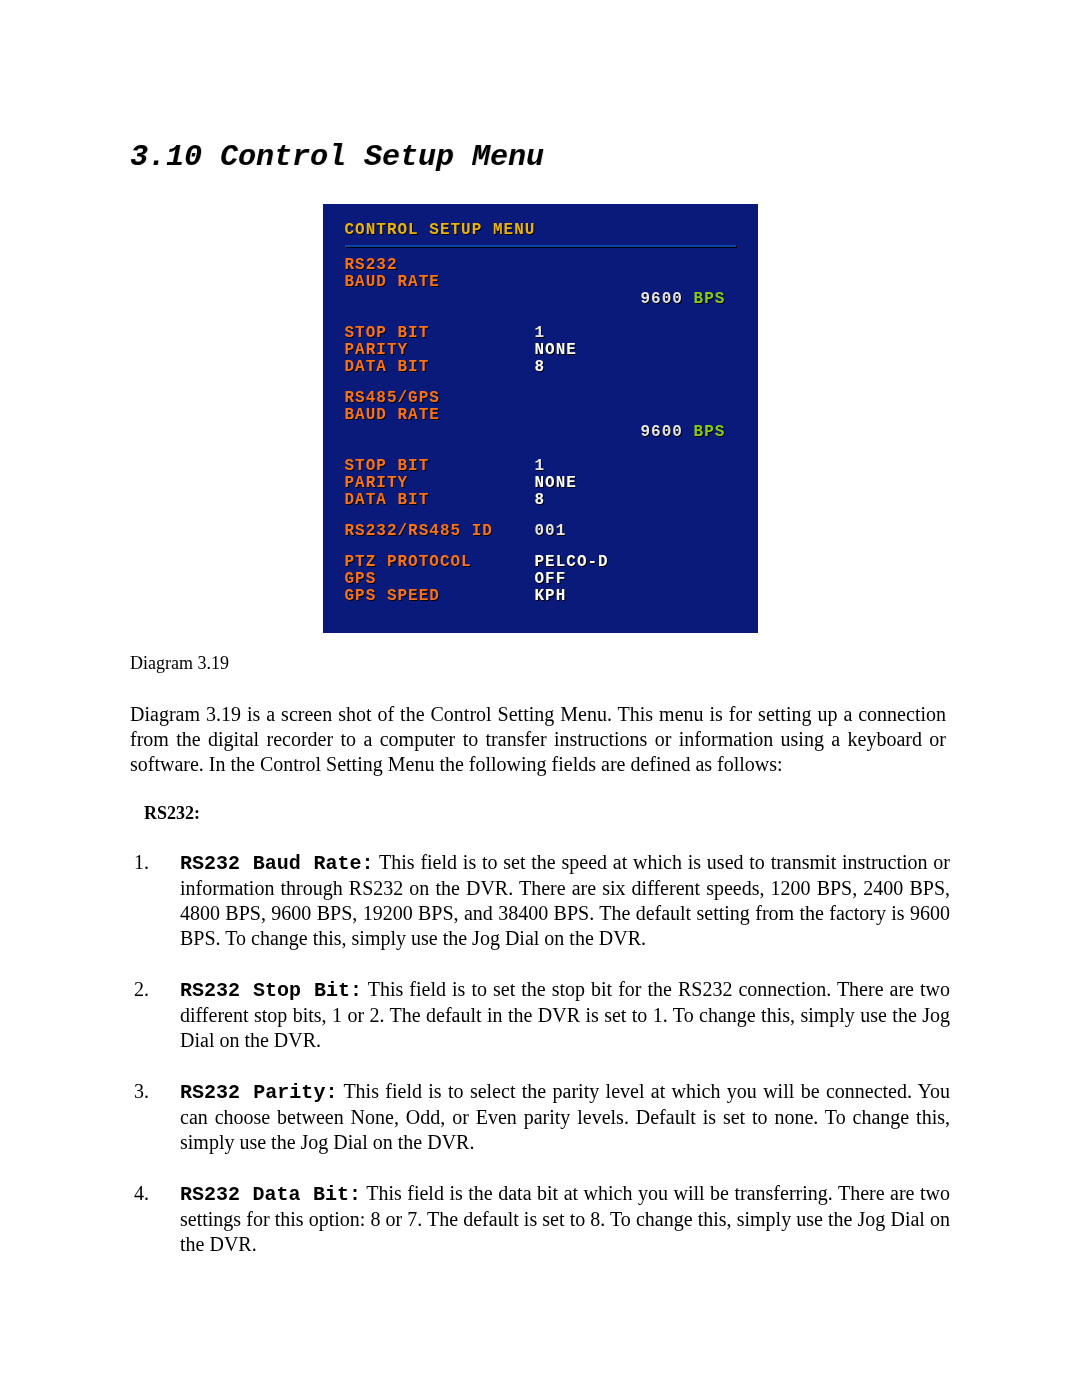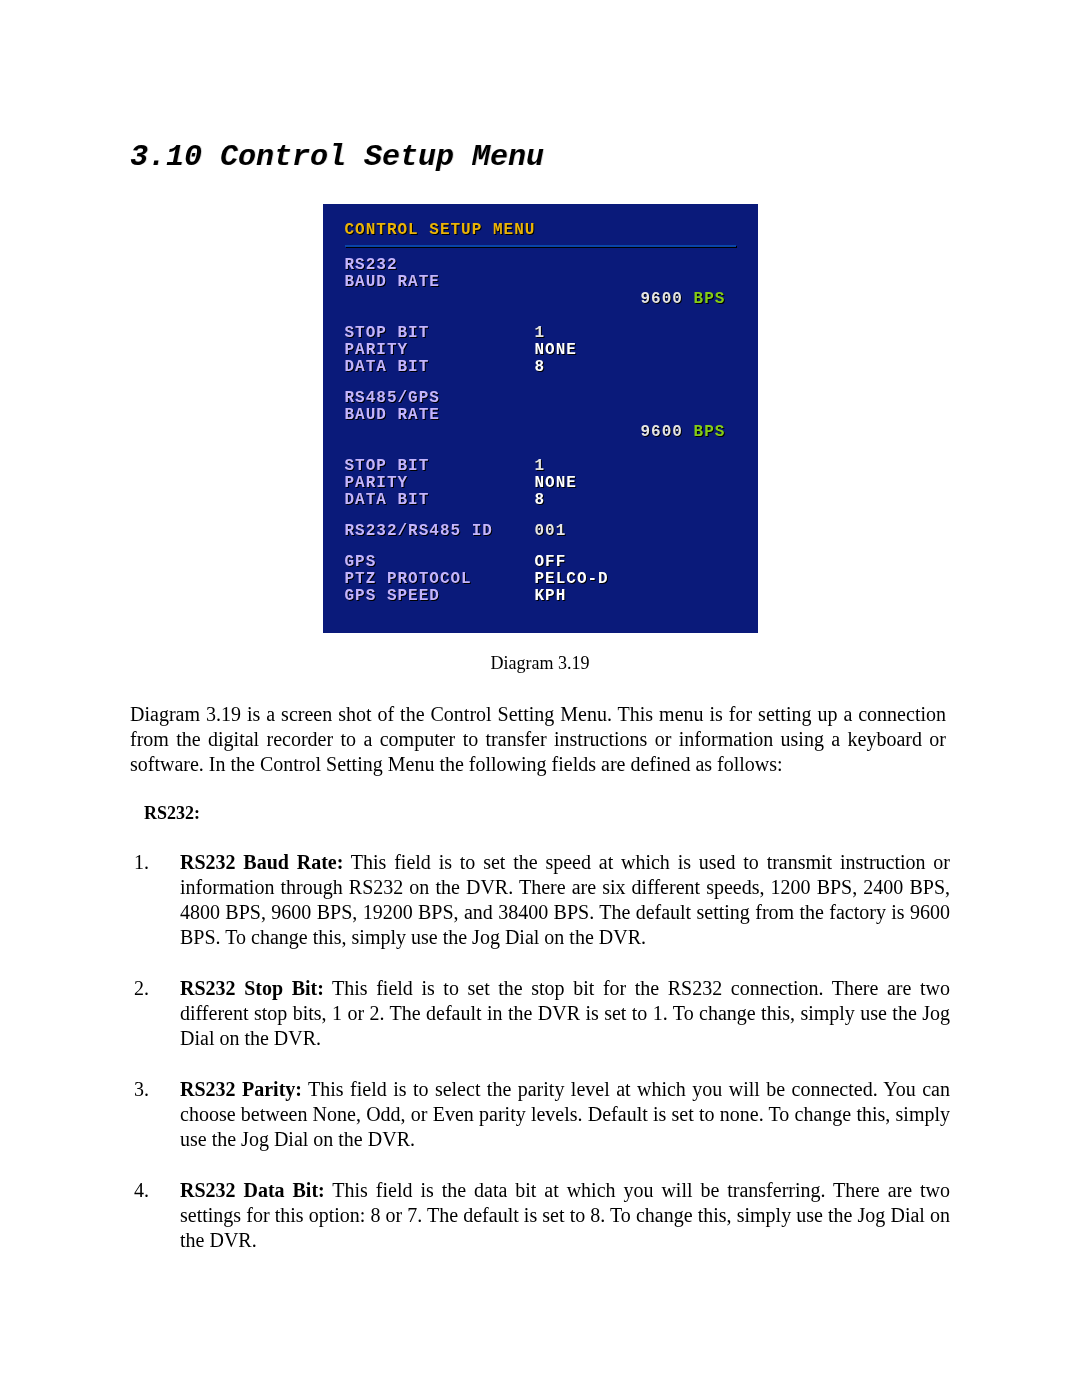--- a/index.html
+++ b/index.html
@@ -34,21 +34,21 @@
     background: #0a1a7a; 
     padding: 18px 22px 28px 22px;
     box-sizing: border-box;
     font-family: "Courier New", Courier, monospace;
     font-weight: bold;
     font-size: 16px;
     line-height: 17px;
     letter-spacing: 1px;
     color: #0a46a8;
   }
-  .osd-label { color: #c4b5fd; text-shadow: 1px 1px 0 #000; }
+  .osd-label { color: #f97316; text-shadow: 1px 1px 0 #000; }
   .osd-value-selectable { color: #e5e5e5; text-shadow: 1px 1px 0 #000; }
   .osd-value-static { color: #84cc16; text-shadow: 1px 1px 0 #000; }
   .osd-value-white { color: #ffffff; text-shadow: 1px 1px 0 #000; text-align: center; }
   .osd-title {
     color: #eab308;
     text-shadow: 1px 1px 0 #000;
     margin-bottom: 6px;
   }
   .osd-hr {
     border: none;
@@ -56,21 +56,21 @@
     margin: 4px 0 10px 0;
     box-shadow: 1px 1px 0 #000;
   }
   .osd-row {
     display: flex;
   }
   .osd-label-col { width: 190px; white-space: pre; }
   .osd-value-col { white-space: pre; }
   .osd-group-gap { height: 14px; }
   .caption {
-    text-align: center;
+    text-align: left;
     font-size: 18px;
     margin: 14px 0 28px 0;
   }
   .body-para {
     font-size: 20px;
     line-height: 25px;
     text-align: justify;
     margin: 0 4px 26px 0;
   }
   .subhead {
@@ -95,21 +95,21 @@
   ol.field-list > li::before {
     content: counter(fl) ".";
     width: 50px;
     flex: 0 0 50px;
     box-sizing: border-box;
     padding-left: 4px;
   }
   ol.field-list > li .li-body {
     flex: 1 1 auto;
   }
-  ol.field-list > li .li-body b { font-weight: bold; }
+  ol.field-list > li .li-body b { font-weight: bold; font-family: Liberation Mono, monospace; }
 </style>
 </head>
 <body>
 
 <div class="page">
 
   <h2 class="section-heading">3.10 Control Setup Menu</h2>
 
   <div class="figure-wrap">
     <div class="osd-screen">
@@ -167,28 +167,28 @@
       <div class="osd-group-gap"></div>
 
       <div class="osd-row">
         <span class="osd-label-col osd-label">RS232/RS485 ID</span>
         <span class="osd-value-col osd-value-selectable">001</span>
       </div>
 
       <div class="osd-group-gap"></div>
 
       <div class="osd-row">
+        <span class="osd-label-col osd-label">PTZ PROTOCOL</span>
+        <span class="osd-value-col osd-value-white">PELCO-D</span>
+      </div>
+      <div class="osd-row">
         <span class="osd-label-col osd-label">GPS</span>
         <span class="osd-value-col osd-value-white">OFF</span>
       </div>
       <div class="osd-row">
-        <span class="osd-label-col osd-label">PTZ PROTOCOL</span>
-        <span class="osd-value-col osd-value-white">PELCO-D</span>
-      </div>
-      <div class="osd-row">
         <span class="osd-label-col osd-label">GPS SPEED</span>
         <span class="osd-value-col osd-value-white">KPH</span>
       </div>
     </div>
   </div>
 
   <div class="caption">Diagram 3.19</div>
 
   <p class="body-para">Diagram 3.19 is a screen shot of the Control Setting Menu. This menu is for setting up a connection from the digital recorder to a computer to transfer instructions or information using a keyboard or software. In the Control Setting Menu the following fields are defined as follows:</p>
 

